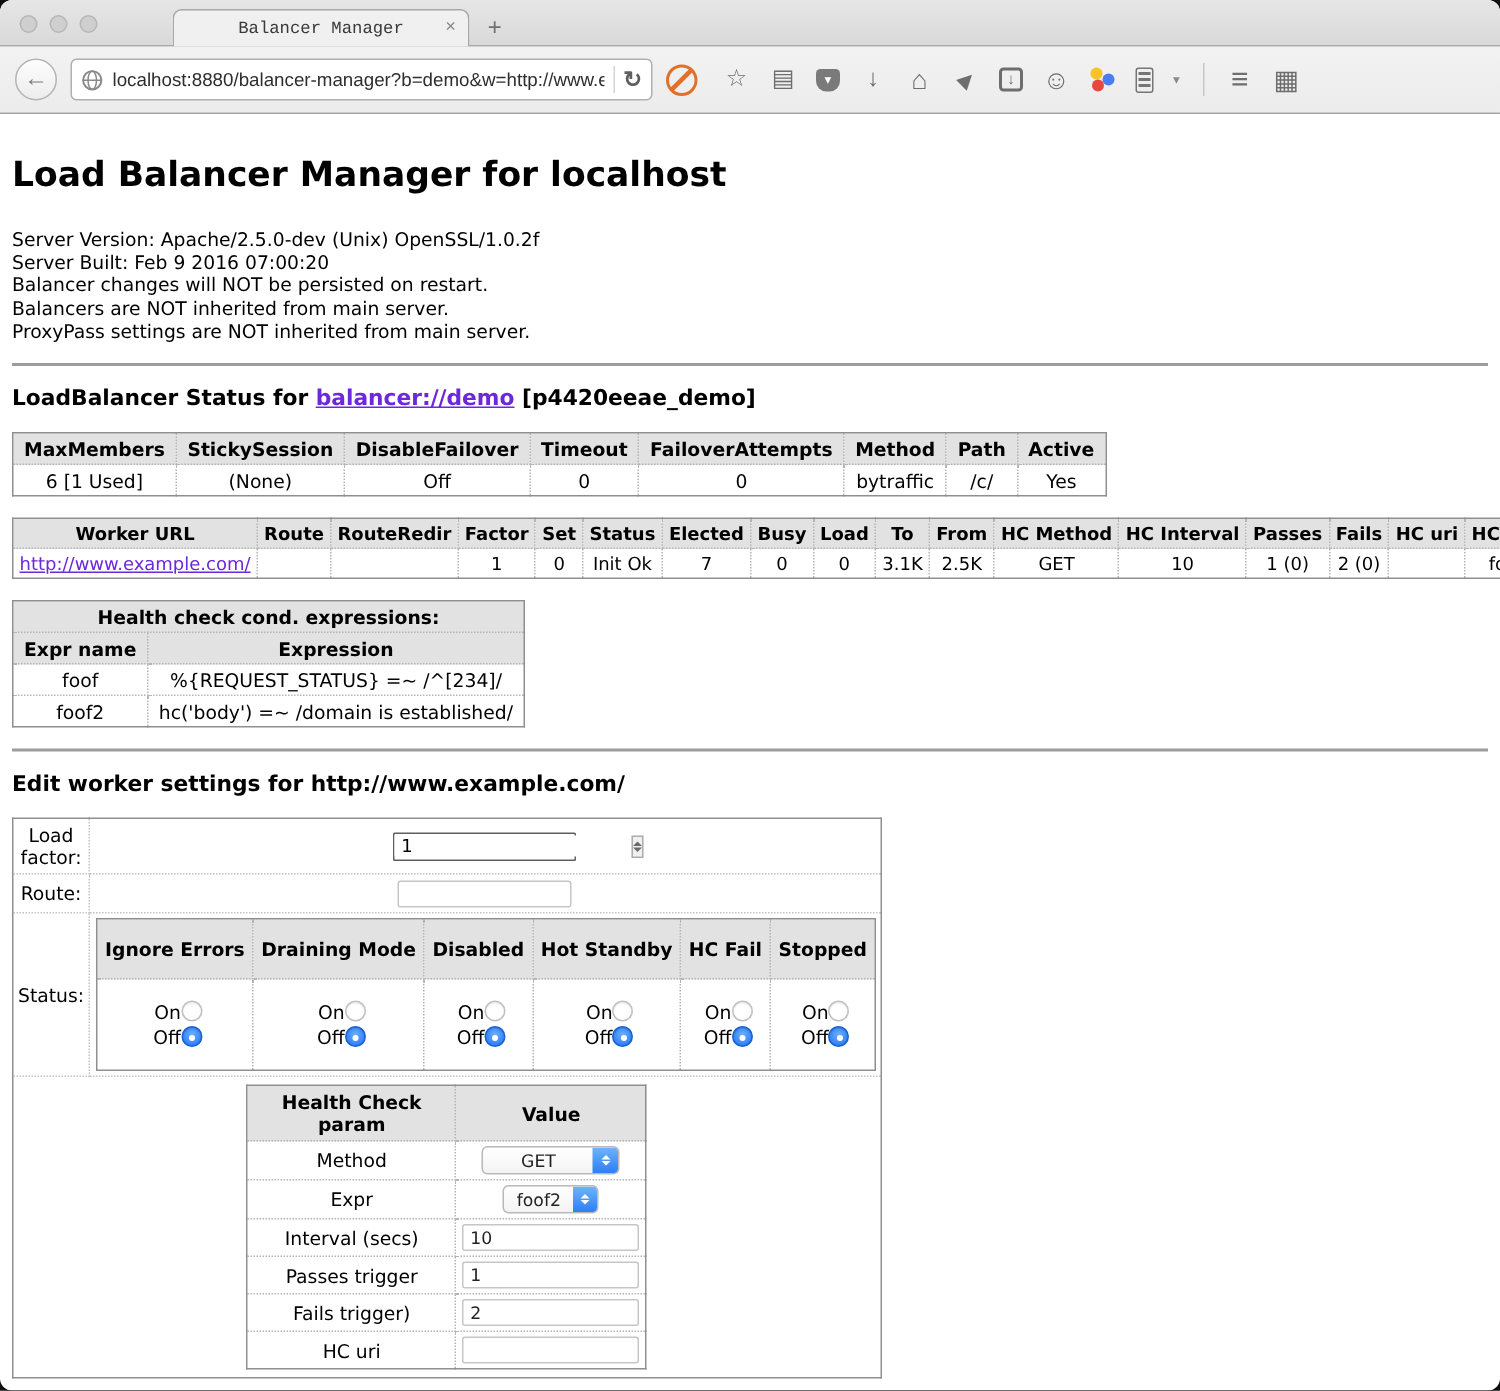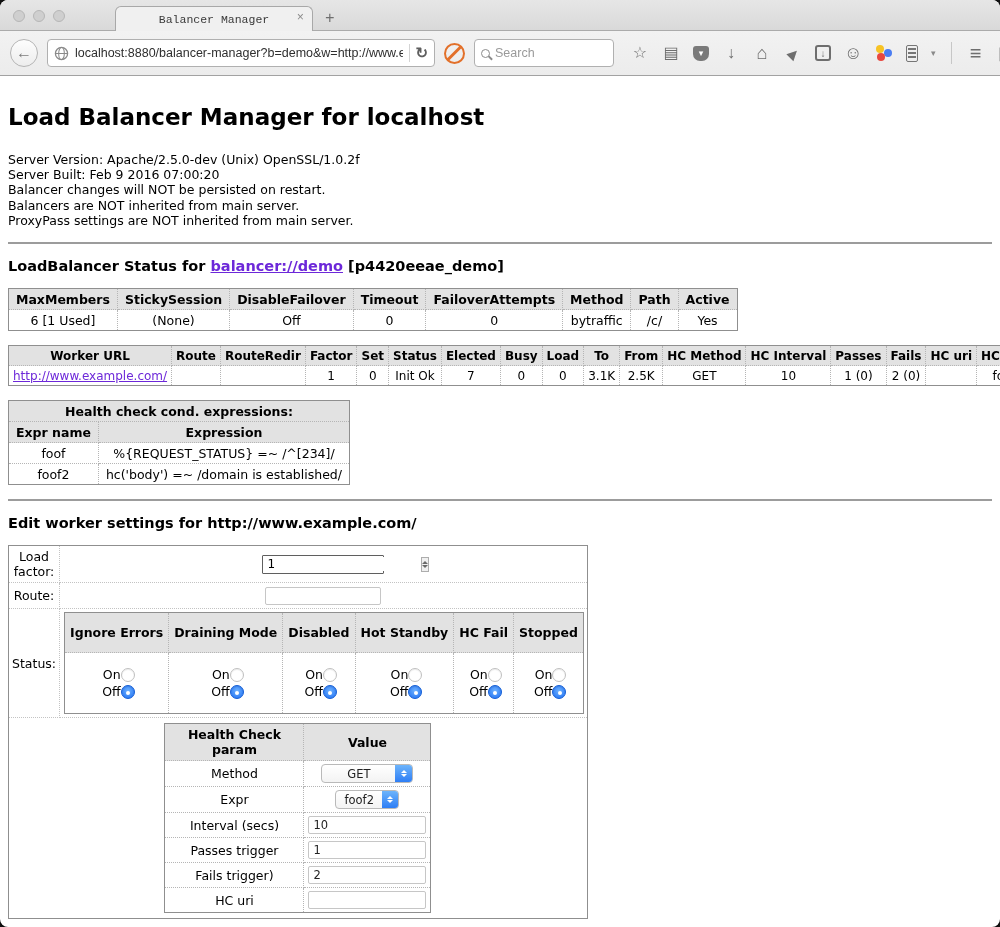--- a/index.html
+++ b/index.html
@@ -89,21 +89,21 @@
   .spinner { width:13px; height:15px; margin-right:1px; border:1px solid #adadad; background:#f0f0f0;
              display:flex; flex-direction:column; align-items:center; justify-content:center; gap:1px; }
   .spinner b { width:0; height:0; border-left:3px solid transparent; border-right:3px solid transparent; }
   .spin-up { border-bottom:3px solid #6a6a6a; }
   .spin-dn { border-top:3px solid #6a6a6a; }
 
   table.status { border-collapse:collapse; border:1px solid #8f8f8f; width:458px; font-size:12.5px; margin:0 auto 0 1px; }
   table.status th, table.status td { border:1px dotted #b5b5b5; padding:12px 5px; text-align:center; white-space:nowrap; }
   table.status th { background:#e2e2e2; }
   .radgrp { display:flex; flex-direction:column; gap:2px; padding:2px 0; align-items:center; }
-  .radline { display:flex; align-items:flex-end; gap:0; }
+  .radline { display:flex; align-items:flex-start; gap:0; }
   .radline .rlabel { width:22px; text-align:right; }
   .radio { width:14px; height:14px; border-radius:50%; background:#fff; border:1px solid #c0c0c0;
            box-shadow:inset 0 1px 1px rgba(0,0,0,.08); position:relative; flex:0 0 auto; }
   .radio.checked { background:radial-gradient(circle at 50% 40%, #6db1ff, #1d6ef2); border-color:#1760d6; }
   .radio.checked::after { content:""; position:absolute; left:4.5px; top:4.5px; width:4px; height:4px;
                           border-radius:50%; background:#fff; }
 
   table.hc { border-collapse:collapse; border:1px solid #8f8f8f; width:267px; margin:2px auto; font-size:12.5px; }
   table.hc th, table.hc td { border:1px dotted #b5b5b5; padding:3px 4px; text-align:center; }
   table.hc th { background:#e2e2e2; }
@@ -142,24 +142,20 @@
       <svg class="globe" width="15" height="15" viewBox="0 0 16 16">
         <circle cx="8" cy="8" r="6.5" fill="none" stroke="#8a8a8a" stroke-width="1.4"></circle>
         <ellipse cx="8" cy="8" rx="3" ry="6.5" fill="none" stroke="#8a8a8a" stroke-width="1.1"></ellipse>
         <line x1="1.5" y1="8" x2="14.5" y2="8" stroke="#8a8a8a" stroke-width="1.1"></line>
       </svg>
       <span class="urltext">localhost:8880/balancer-manager?b=demo&amp;w=http://www.examp</span>
       <span class="urldiv"></span>
       <span class="reload">↻</span>
     </div>
     <span class="adblock"></span>
-    <div class="searchbox">
-      <span class="mag"></span>
-      <input type="text" placeholder="Search" style="">
-    </div>
     <div class="ticons">
       <span class="ticon">☆</span>
       <span class="ticon">▤</span>
       <span class="pocket">▾</span>
       <span class="ticon" style="font-weight:bold">↓</span>
       <span class="ticon" style="font-size:18px">⌂</span>
       <span class="ticon"><span class="send-rot">▶</span></span>
       <span class="sqdl">↓</span>
       <span class="ticon" style="font-size:18px">☺</span>
       <span class="dots">

